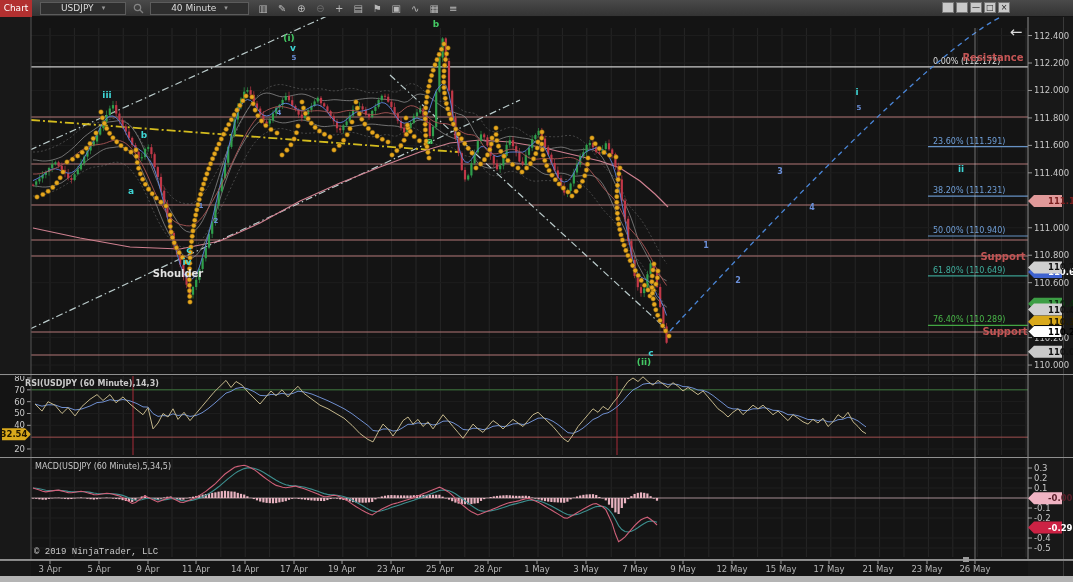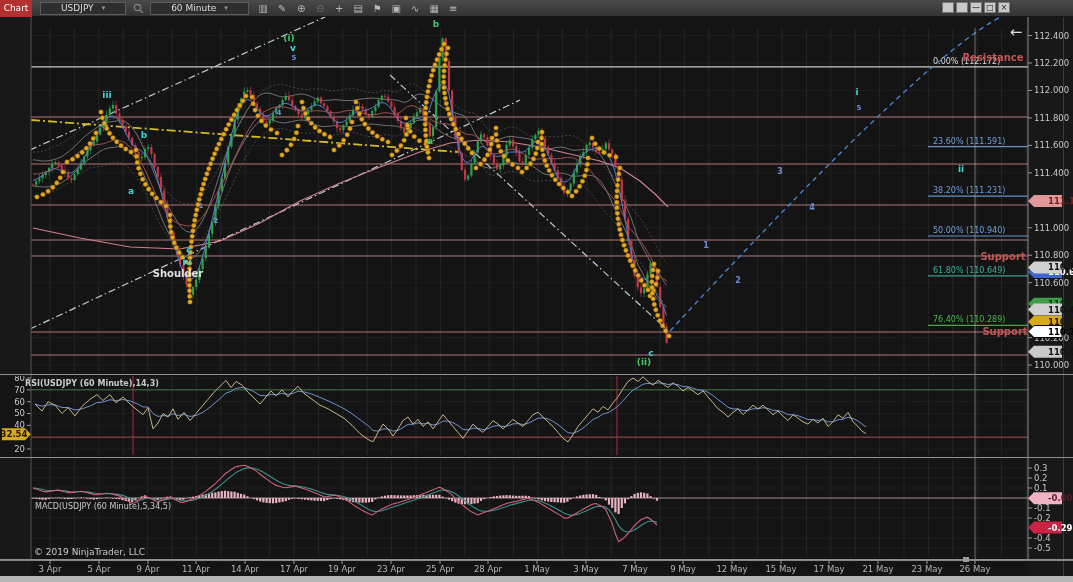--- a/index.html
+++ b/index.html
@@ -1280,21 +1280,21 @@
       <span>USDJPY</span>
       <span class="caret">▾</span>
     </div>
     <div class="tb-search">
       <svg width="11" height="11" viewBox="0 0 11 11">
           <circle cx="4.5" cy="4.5" r="3.2" fill="none" stroke="#bbb" stroke-width="1.2"></circle>
           <line x1="7" y1="7" x2="10" y2="10" stroke="#bbb" stroke-width="1.2"></line>
         </svg>
     </div>
     <div class="dd">
-      <span>60 Minute</span>
+      <span>40 Minute</span>
       <span class="caret">▾</span>
     </div>
     <div class="tb-icons" id="tb-icons">
         <span>▥</span>
         <span>✎</span>
         <span>⊕</span>
         <span class="dim">⊖</span>
         <span>+</span>
         <span>▤</span>
         <span>⚑</span>
@@ -1306,16 +1306,16 @@
     <div class="win-btns" id="win-btns">
         <div></div>
         <div></div>
         <div>—</div>
         <div>□</div>
         <div>×</div>
       </div>
   </div>
 
   <div class="ov" style="left:25px;top:379px;font-weight:bold;">RSI(USDJPY (60 Minute),14,3)</div>
-  <div class="ov" style="left:35px;top:462px;margin-top:40px;">MACD(USDJPY (60 Minute),5,34,5)</div>
-  <div class="ov" style="left:34px;top:547px;font-size:9px;">© 2019 NinjaTrader, LLC</div>
+  <div class="ov" style="left:35px;top:462px;">MACD(USDJPY (60 Minute),5,34,5)</div>
+  <div class="ov" style="left:34px;top:547px;font-size:9px;font-family:Liberation Mono, monospace;">© 2019 NinjaTrader, LLC</div>
 
 </div>
 
 </body></html>

